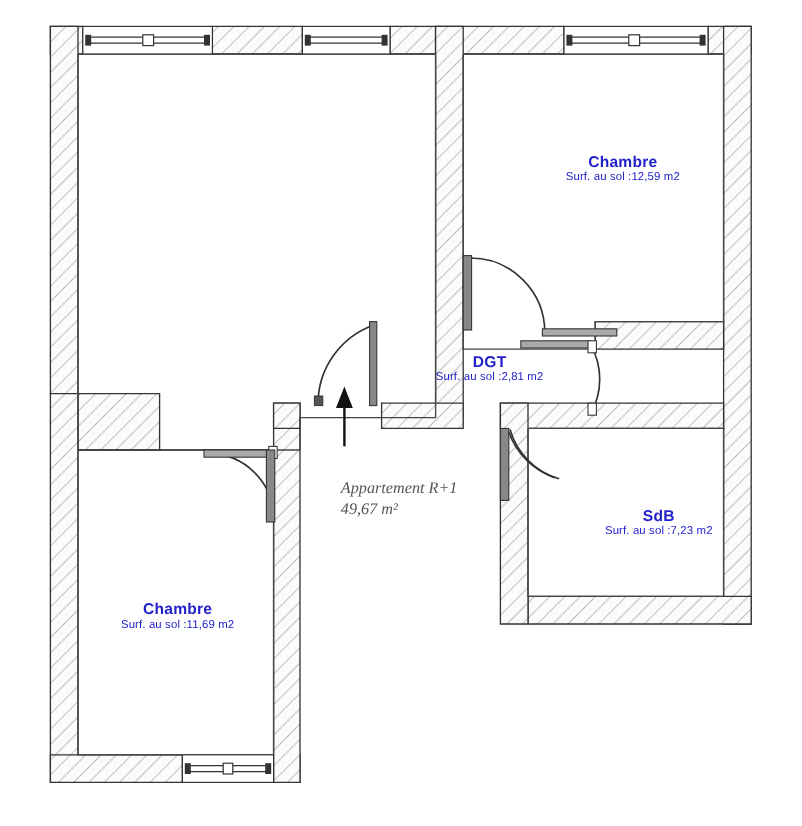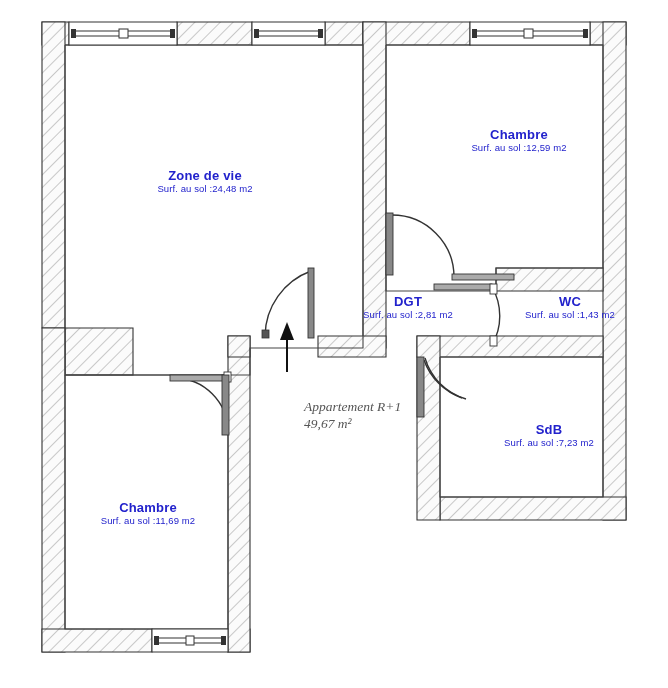--- a/index.html
+++ b/index.html
@@ -52,21 +52,20 @@
     letter-spacing: 0.1px;
   }
   .plan-title {
     position: absolute;
     font-family: "Liberation Serif", serif;
     font-style: italic;
     font-size: 13.5px;
     color: #555555;
     line-height: 17px;
     white-space: nowrap;
-    margin-left: 20px;
   }
   .plan-title .t2 { display: block; }
 </style>
 </head>
 <body>
 
 <div id="plan-root">
 
   <svg class="plan" viewBox="0 0 668 688">
     <defs>
@@ -196,39 +195,31 @@
         <rect x="222" y="375" width="7" height="60" fill="#888888" stroke="#333333" stroke-width="0.9"></rect>
       </g>
 
       <g>
         <line x1="287" y1="372" x2="287" y2="336" stroke="#111111" stroke-width="2"></line>
         <polygon points="287,322 280,340 294,340" fill="#111111"></polygon>
       </g>
     </g>
   </svg>
 
-  <div class="room-label" style="left:205px; top:168px;">
-    <div class="room-name">Zone de vie</div>
-    <div class="room-area">Surf. au sol :24,48 m2</div>
-  </div>
 
   <div class="room-label" style="left:519px; top:127px;">
     <div class="room-name">Chambre</div>
     <div class="room-area">Surf. au sol :12,59 m2</div>
   </div>
 
   <div class="room-label" style="left:408px; top:294px;">
     <div class="room-name">DGT</div>
     <div class="room-area">Surf. au sol :2,81 m2</div>
   </div>
 
-  <div class="room-label" style="left:570px; top:294px;">
-    <div class="room-name">WC</div>
-    <div class="room-area">Surf. au sol :1,43 m2</div>
-  </div>
 
   <div class="room-label" style="left:549px; top:422px;">
     <div class="room-name">SdB</div>
     <div class="room-area">Surf. au sol :7,23 m2</div>
   </div>
 
   <div class="room-label" style="left:148px; top:500px;">
     <div class="room-name">Chambre</div>
     <div class="room-area">Surf. au sol :11,69 m2</div>
   </div>

